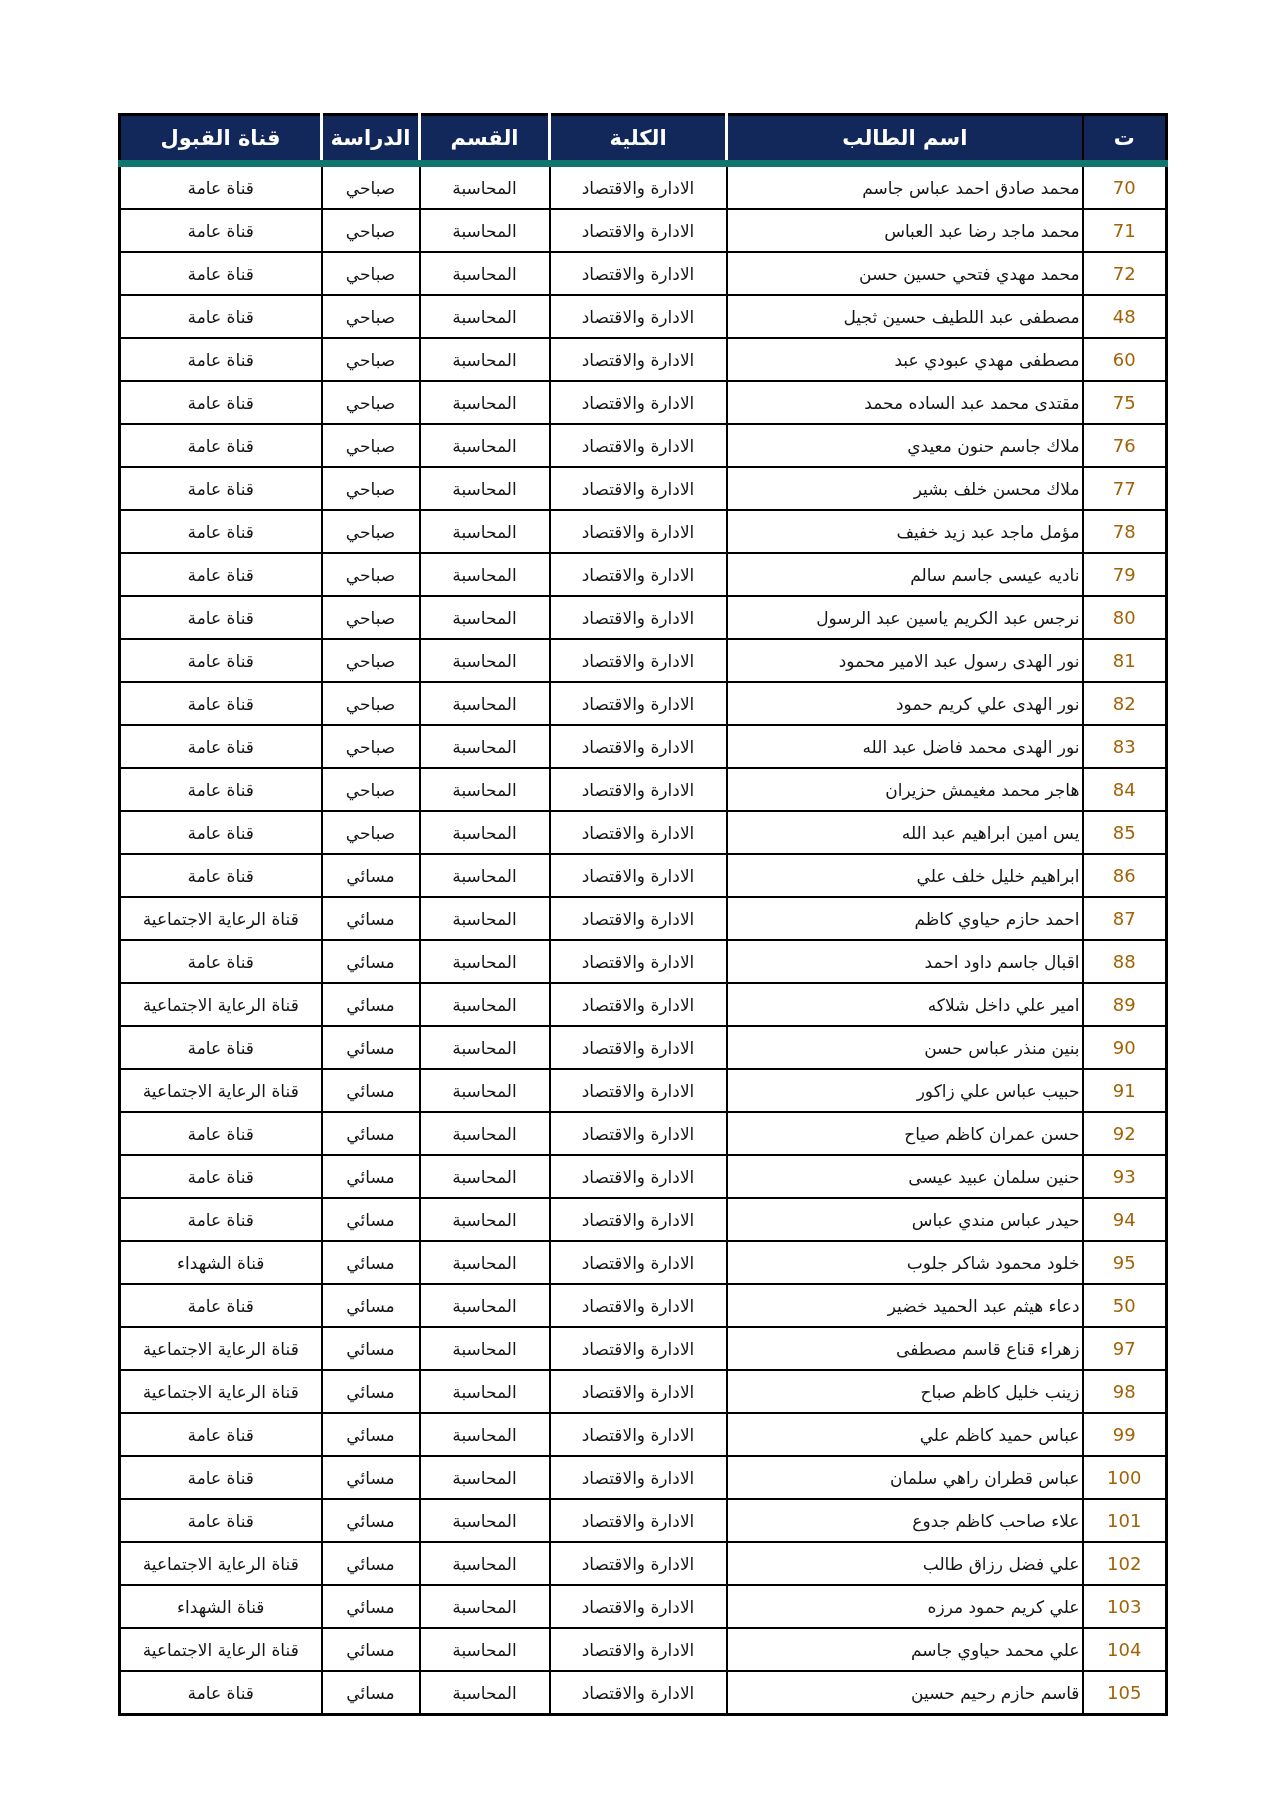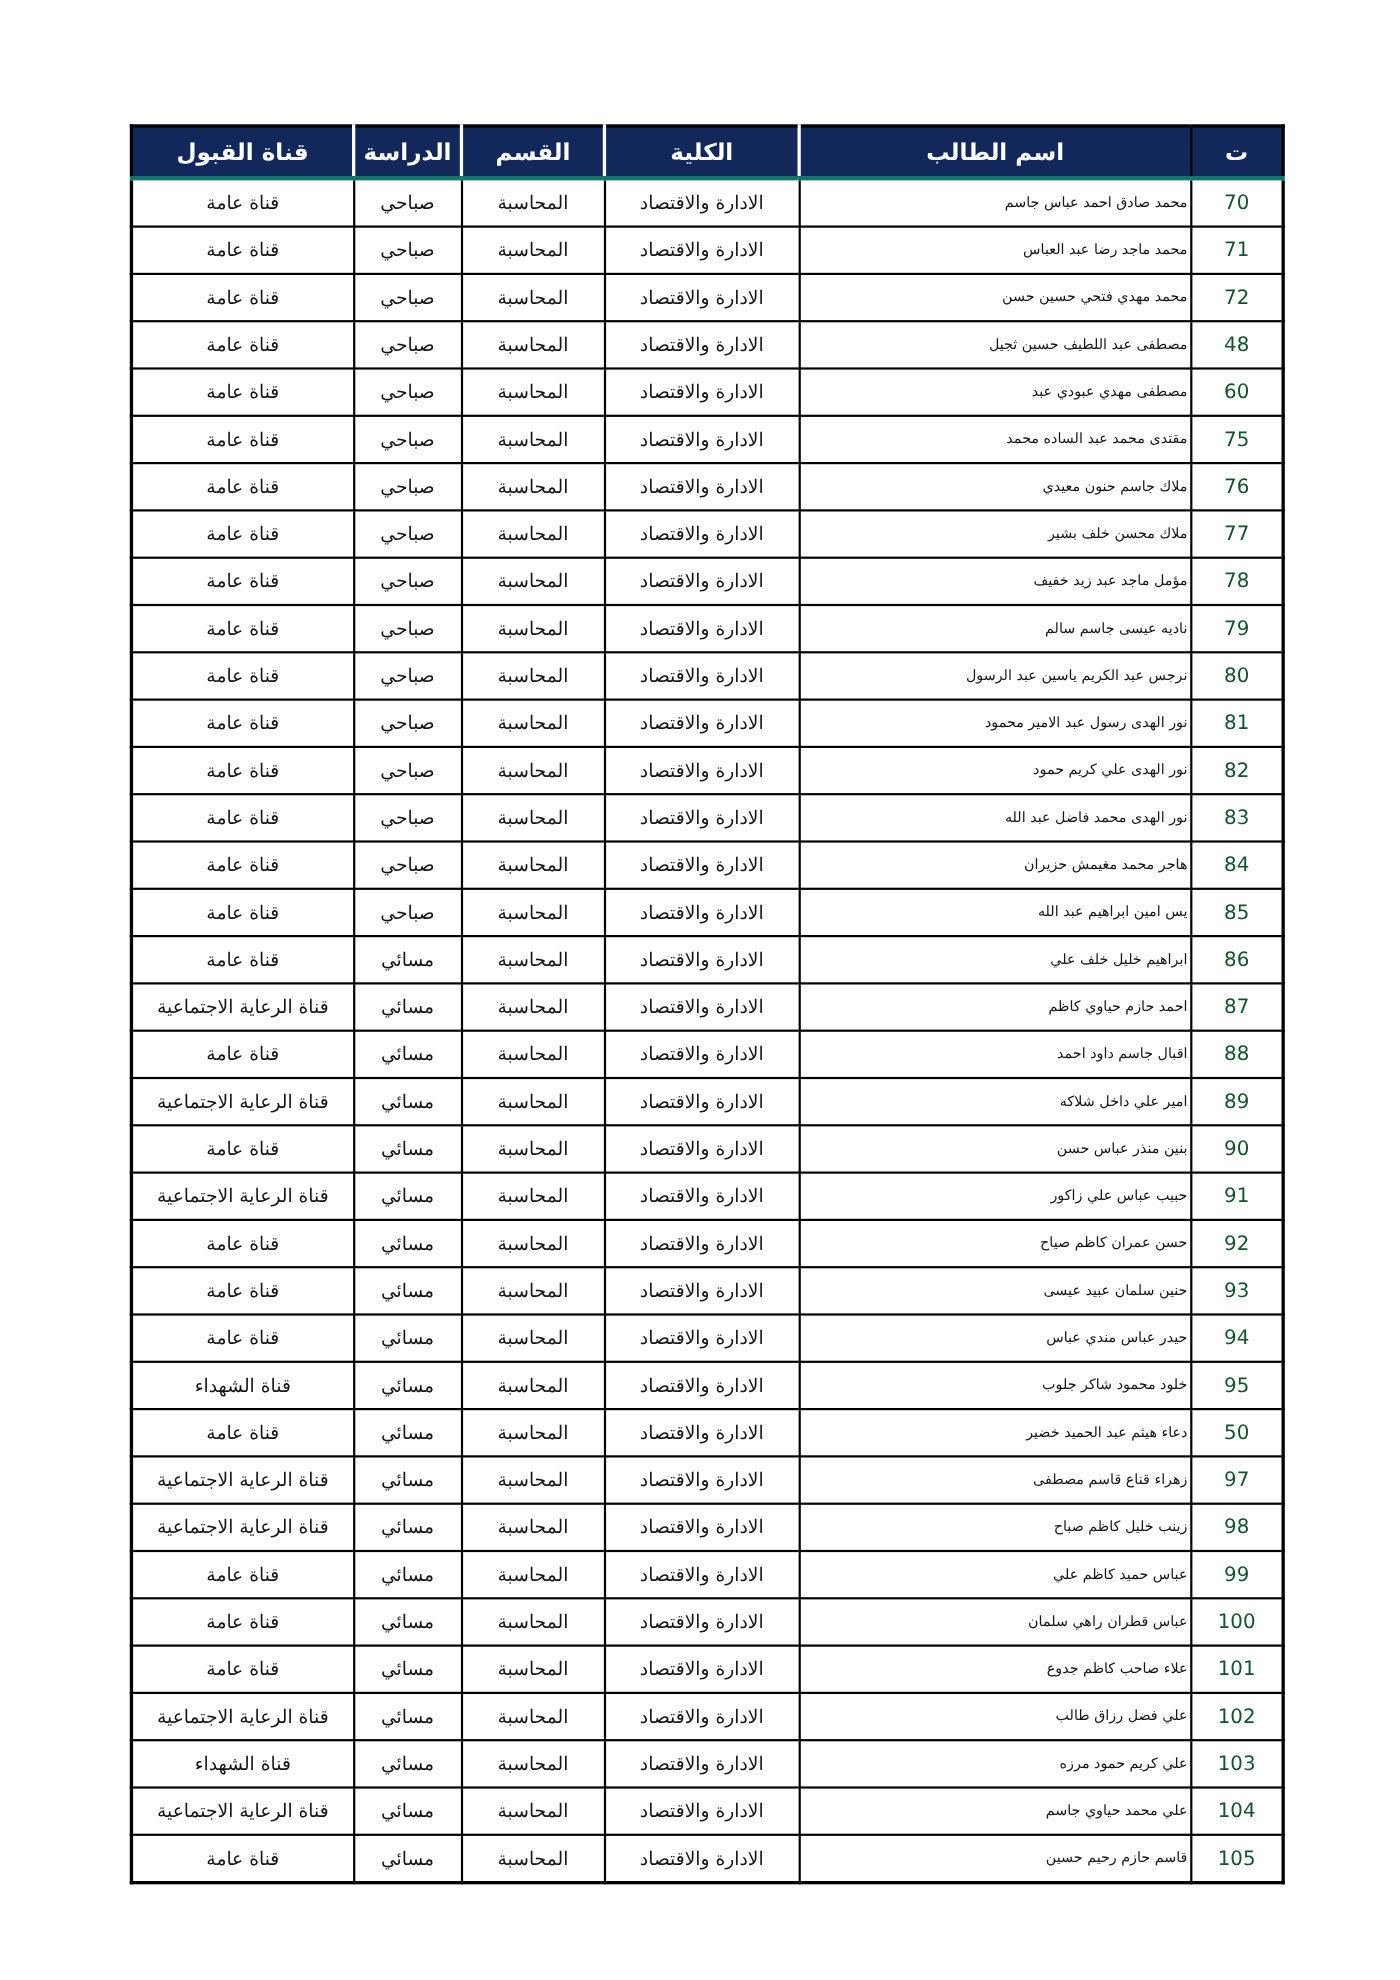--- a/index.html
+++ b/index.html
@@ -25,21 +25,21 @@
     direction: rtl;
     border: 3px solid #000000;
   }
   table.students thead th {
     background: #12275a;
     color: #ffffff;
     font-size: 21px;
     font-weight: bold;
     height: 44px;
     border-left: 3px solid #ffffff;
-    border-bottom: 4px solid #0f766e;
+    border-bottom: 7px solid #0f766e;
     border-top: 3px solid #000000;
     padding: 0 4px;
     text-align: center;
     vertical-align: middle;
     white-space: nowrap;
   }
   
   table.students thead th.th-no {
     border-left: 2px solid #000000;
     border-right: 3px solid #000000;
@@ -56,25 +56,25 @@
     color: #151515;
     text-align: center;
     vertical-align: middle;
     padding: 0 3px;
     white-space: nowrap;
     overflow: hidden;
   }
   table.students tbody td.name {
     text-align: right;
     padding-right: 2px;
-    font-size: 13px;
+    font-size: 17px;
   }
   table.students tbody td.no {
     font-size: 18px;
-    color: #14532d;
+    color: #a16207;
   }
 </style>
 </head>
 <body>
 
 <div class="page">
   <table class="students">
     <colgroup>
       <col style="width:84px">
       <col style="width:356px">

